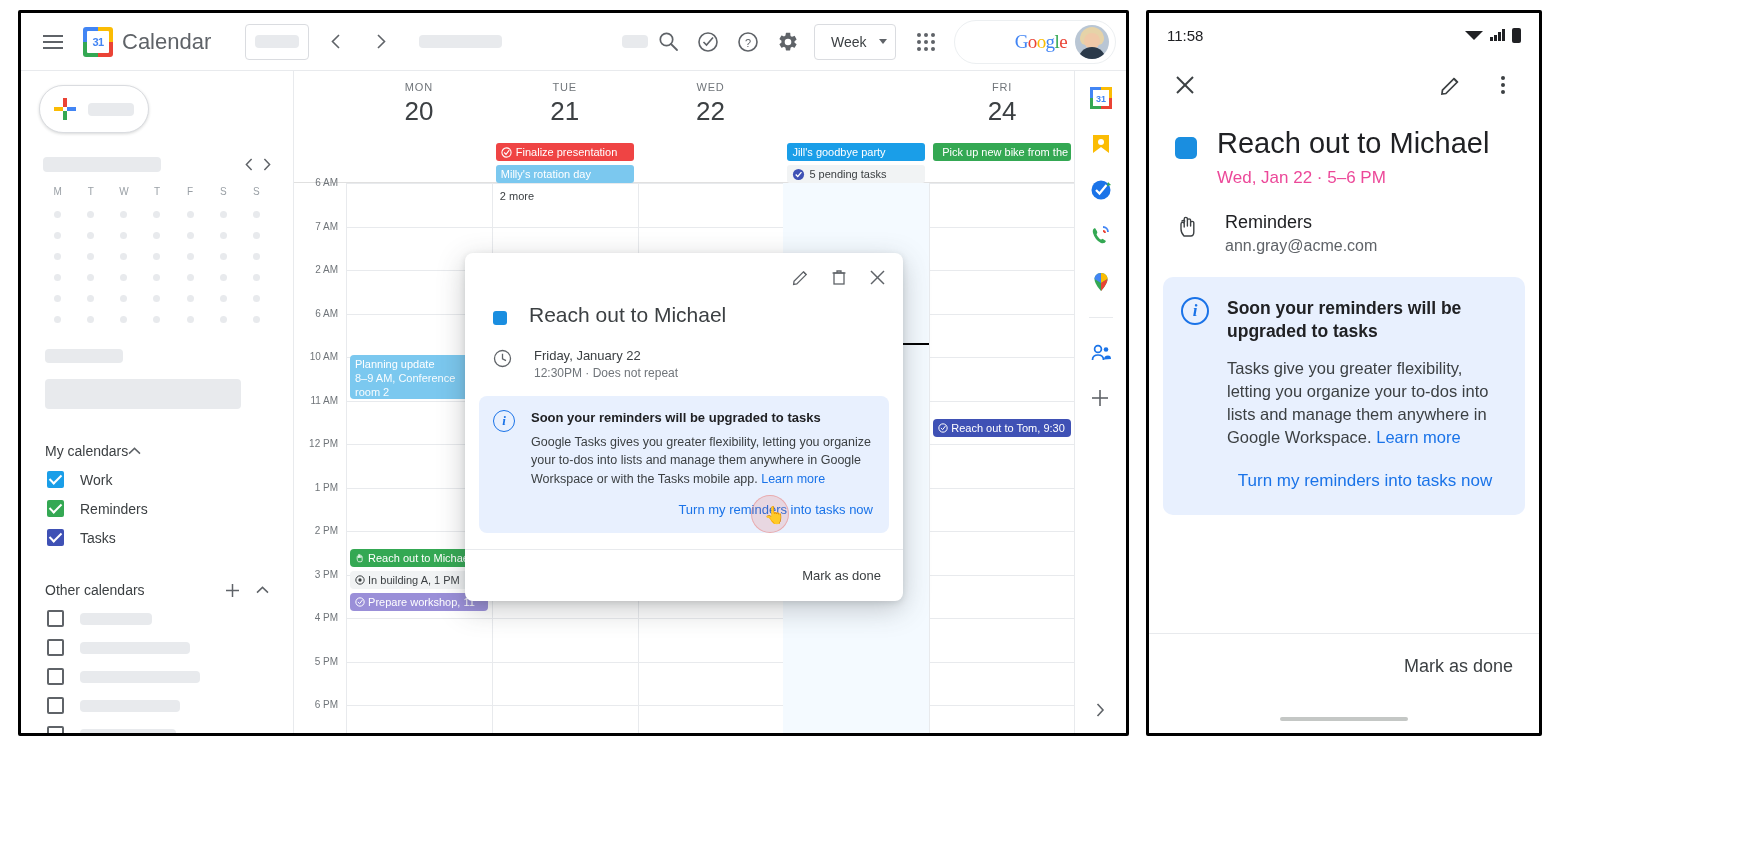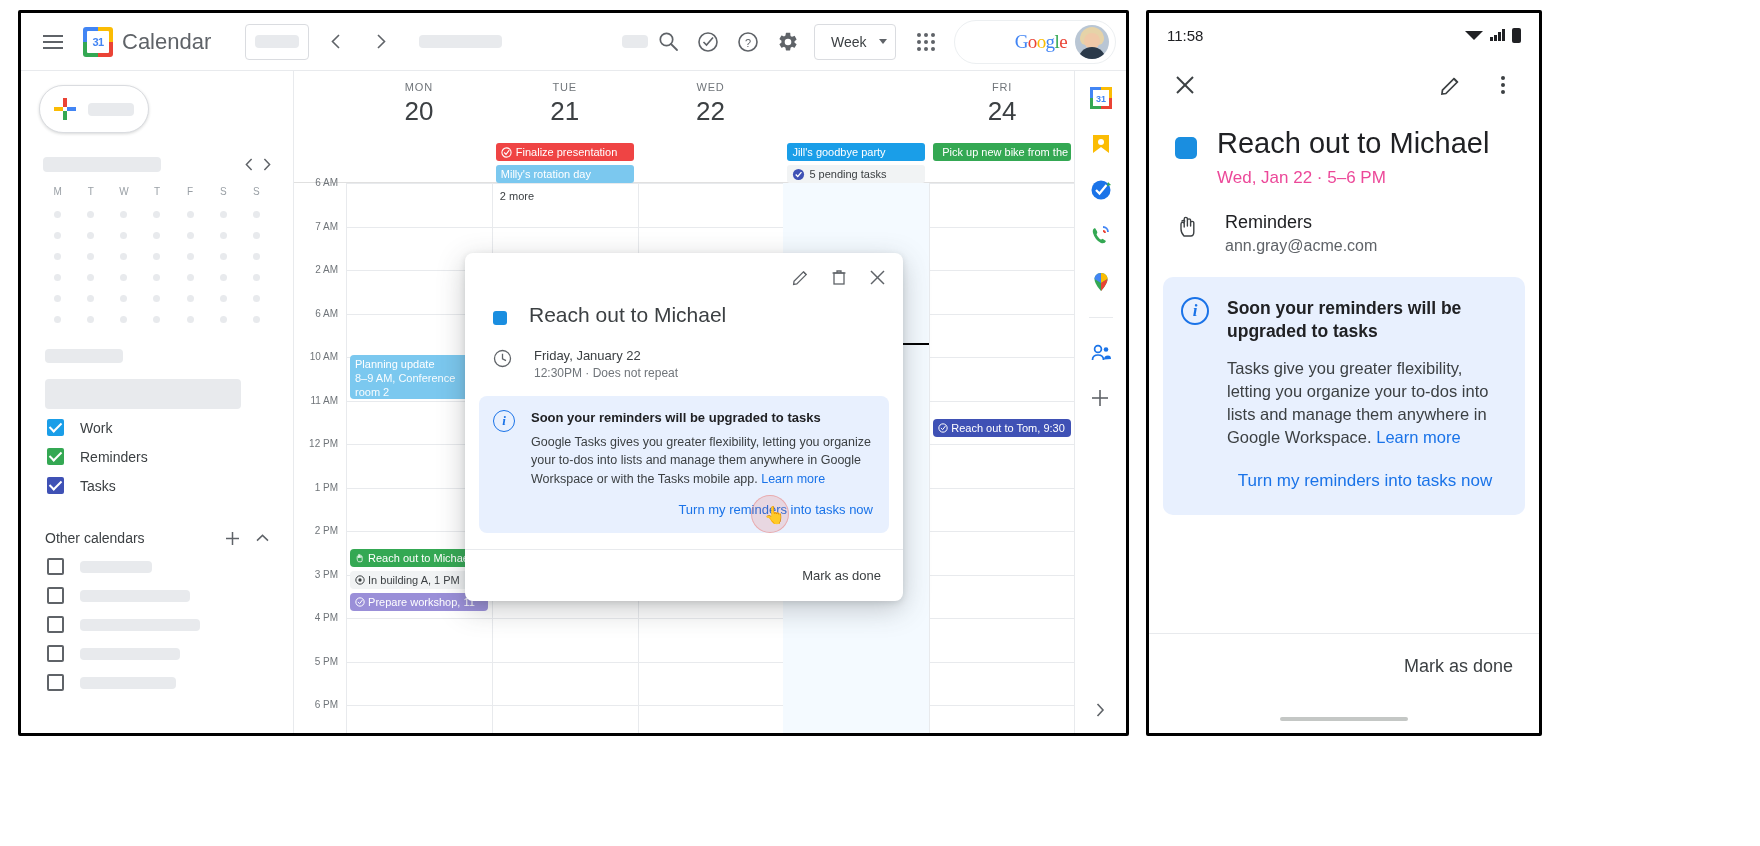--- a/index.html
+++ b/index.html
@@ -440,20 +440,28 @@
             <i></i>
             <i></i>
             <i></i>
             <i></i>
             <i></i>
           </div>
 
         <div class="ph side-ph-1"></div>
         <div class="ph side-ph-2"></div>
 
+        <div class="section-head">
+          <span class="t">My calendars</span>
+          <span class="chev">
+            <svg width="13" height="8" viewBox="0 0 13 8">
+                <polyline points="1,6.6 6.5,1.4 12,6.6" fill="none" stroke="#5f6368" stroke-width="1.5"></polyline>
+              </svg>
+          </span>
+        </div>
         <div class="cal-row">
           <span class="cb checked" style="background:#1a9ee8"></span>
           <span class="nm">Work</span>
         </div>
         <div class="cal-row">
           <span class="cb checked" style="background:#34a853"></span>
           <span class="nm">Reminders</span>
         </div>
         <div class="cal-row">
           <span class="cb checked" style="background:#3f51b5"></span>

